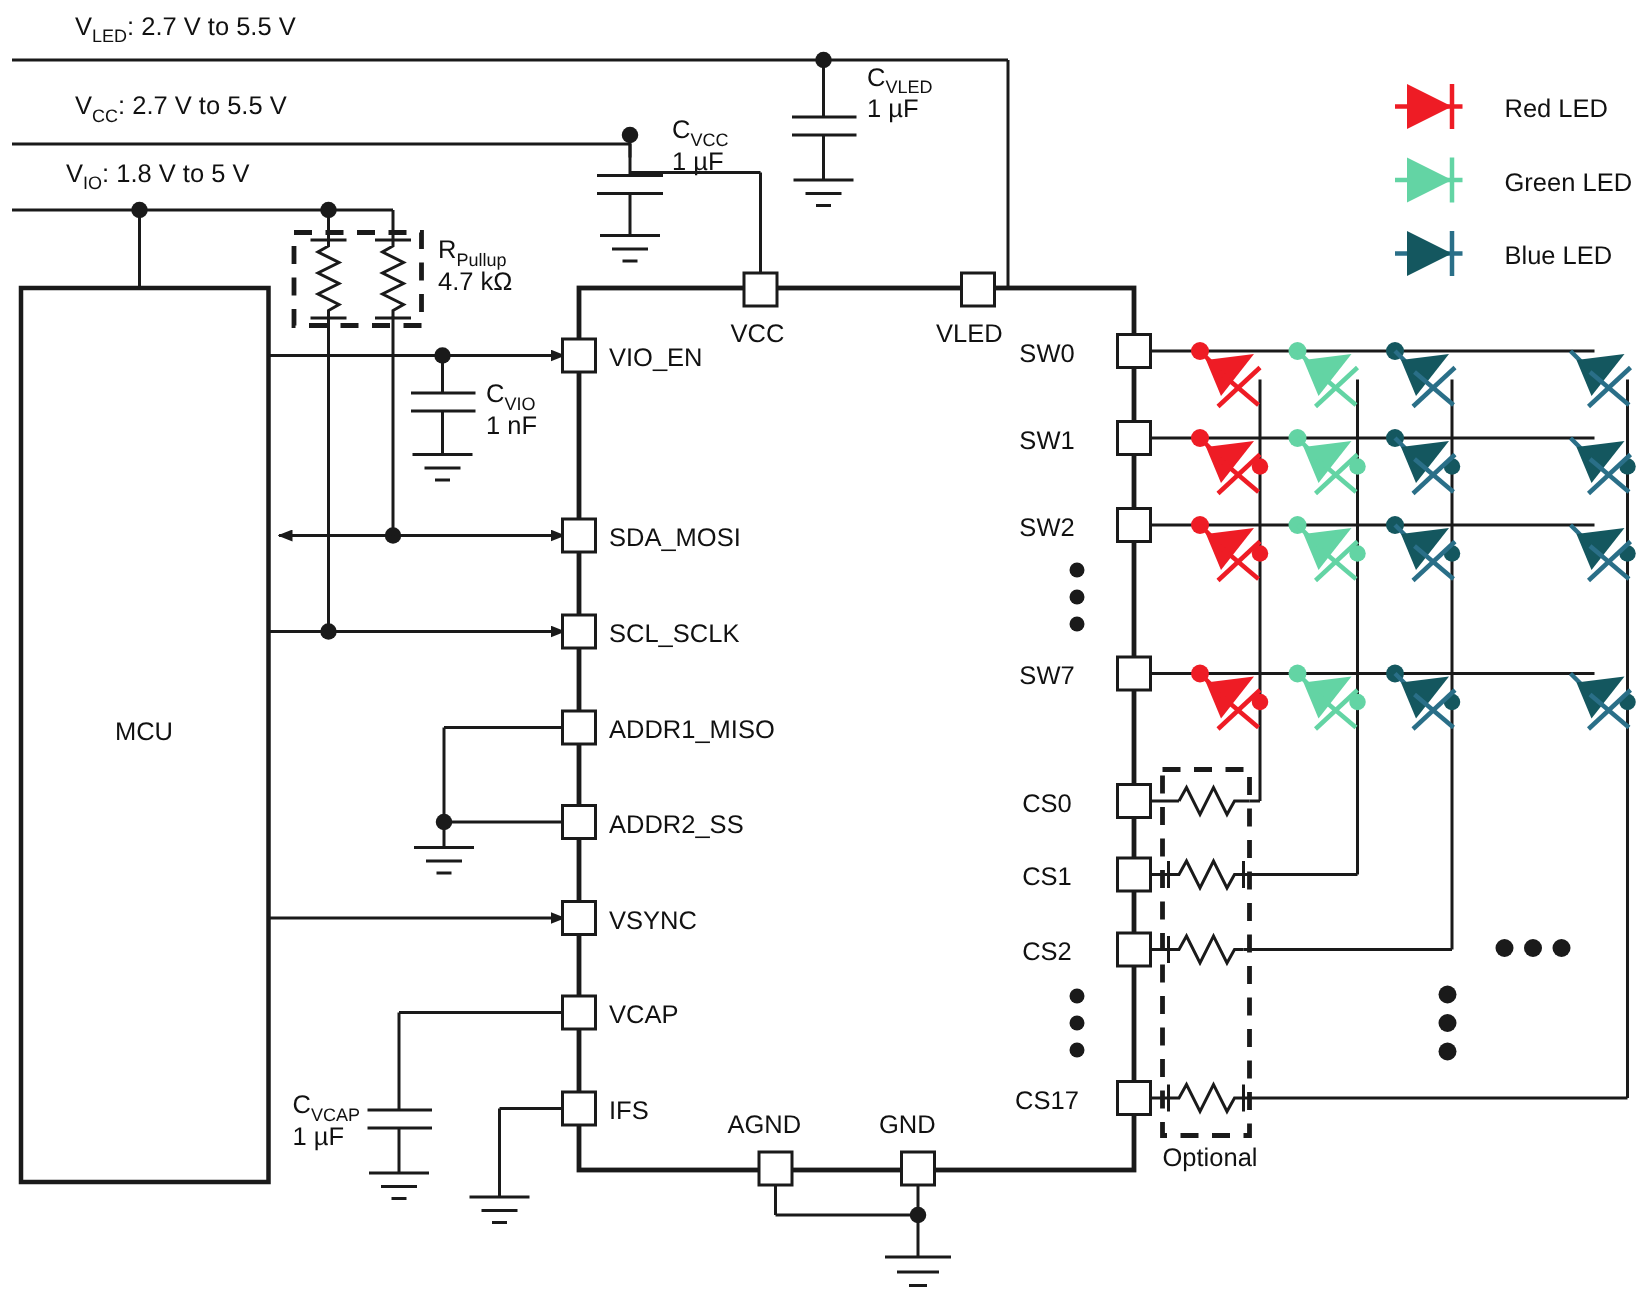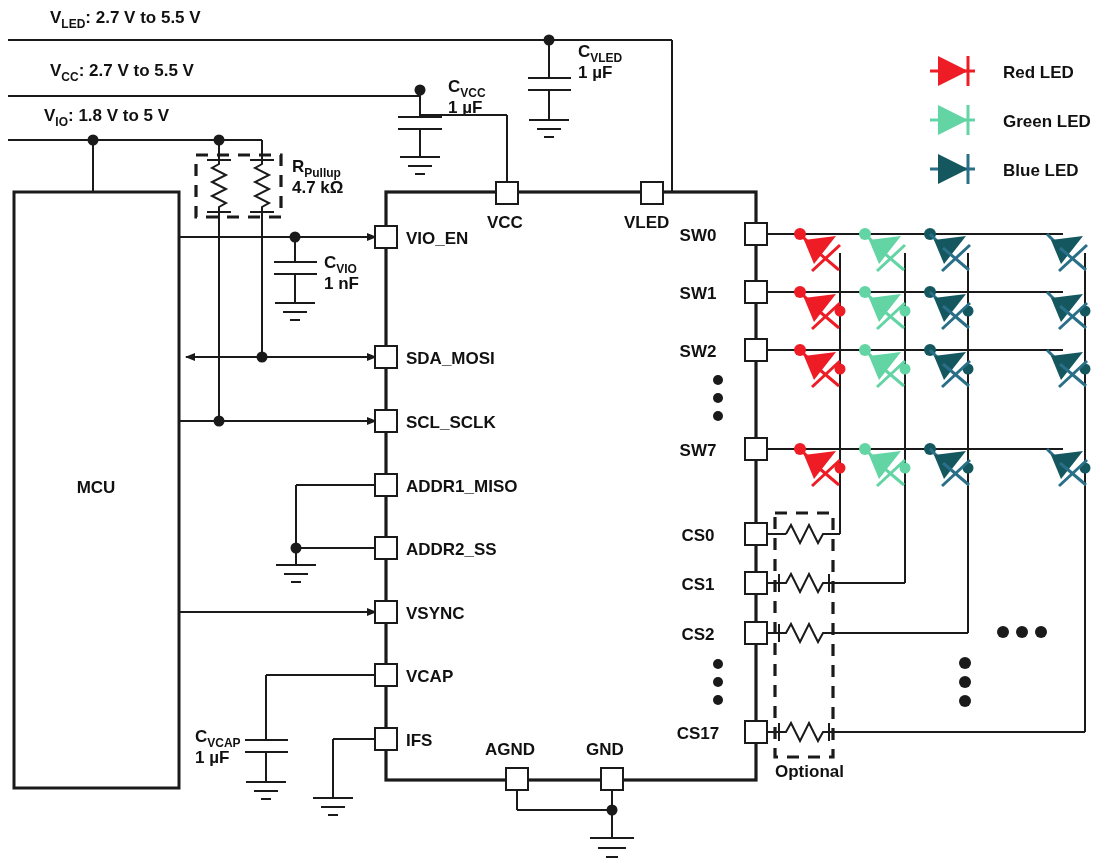--- a/index.html
+++ b/index.html
@@ -1,17 +1,17 @@
 <!DOCTYPE html>
 <html><head>
 <meta charset="utf-8">
 <style>
   html,body{margin:0;padding:0;background:#ffffff;}
   body{width:1100px;height:868px;font-family:"Liberation Sans",sans-serif;overflow:hidden;}
-  #root{position:relative;width:1100px;height:868px;font-weight:bold;}
+  #root{position:relative;width:1100px;height:868px;}
   svg{display:block;}
   .wire{stroke:#1a1a1a;stroke-width:2;fill:none;}
   .dash{stroke:#1a1a1a;stroke-width:3.2;fill:none;stroke-dasharray:12 9;}
   .pinbox{fill:#ffffff;stroke:#1a1a1a;stroke-width:2;}
   .dot{fill:#1a1a1a;}
   .txt{font-family:"Liberation Sans",sans-serif;font-size:17px;fill:#111111;}
   .txt-sub{font-family:"Liberation Sans",sans-serif;font-size:12px;fill:#111111;}
   .txt-pin{font-family:"Liberation Sans",sans-serif;font-size:17px;fill:#111111;}
 </style>
 </head>

